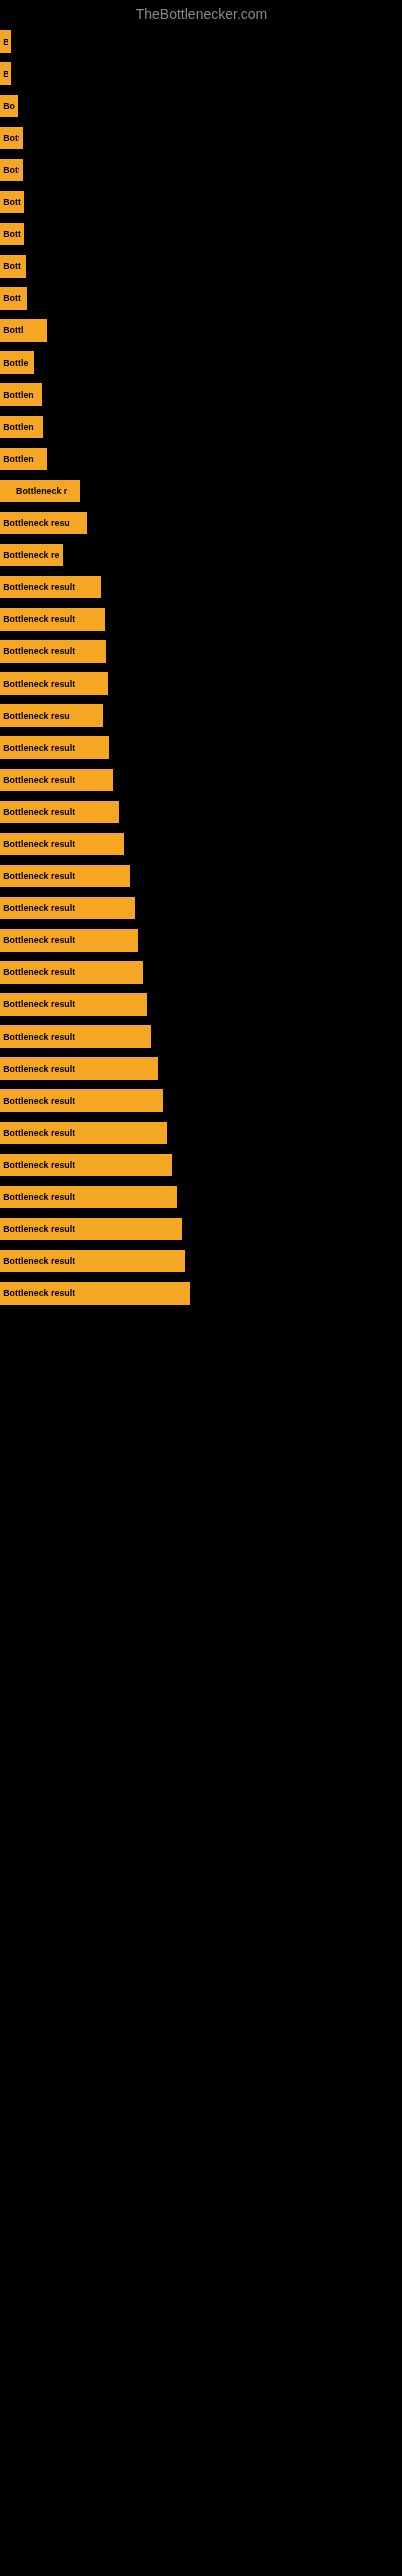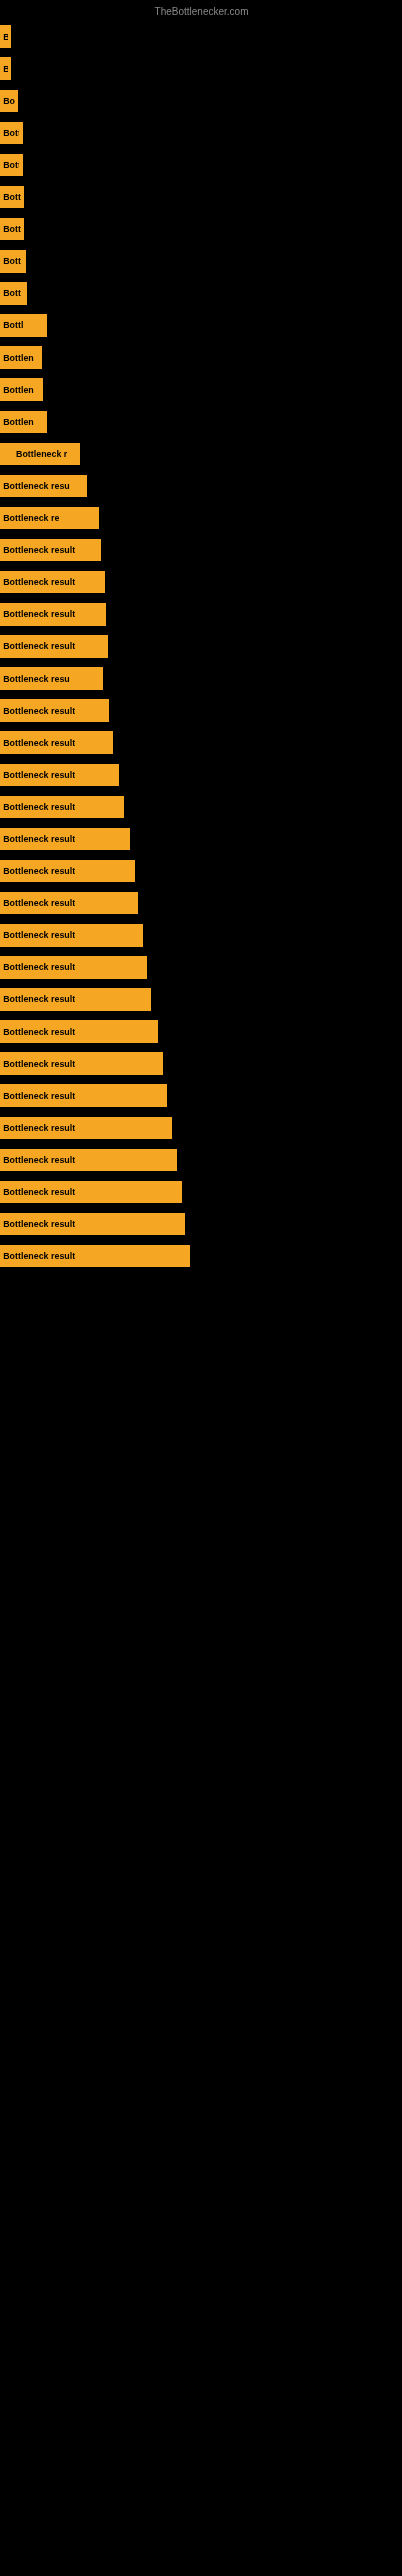--- a/index.html
+++ b/index.html
@@ -9,21 +9,21 @@
     }
     body {
       background-color: #000000;
       width: 403px;
       min-height: 2576px;
       font-family: Arial, sans-serif;
       position: relative;
     }
     .site-title {
       color: #888888;
-      font-size: 10px;
+      font-size: 14px;
       text-align: center;
       padding: 6.4px 0 3.2px 0;
     }
     .bar-container {
       display: flex;
       align-items: center;
       margin: 0 0 0 0;
       padding: 4.8px 0 4.8px 0;
     }
     .bar {
@@ -93,20 +93,25 @@
       <div class="bar" style="width: 27px;">
         <span class="bar-label">Bott</span>
       </div>
     </div>
     <div class="bar-container">
       <div class="bar" style="width: 47px;">
         <span class="bar-label">Bottl</span>
       </div>
     </div>
     <div class="bar-container">
+      <div class="bar" style="width: 34px;">
+        <span class="bar-label">Bottle</span>
+      </div>
+    </div>
+    <div class="bar-container">
       <div class="bar" style="width: 42px;">
         <span class="bar-label">Bottlen</span>
       </div>
     </div>
     <div class="bar-container">
       <div class="bar" style="width: 43px;">
         <span class="bar-label">Bottlen</span>
       </div>
     </div>
     <div class="bar-container">
@@ -118,21 +123,21 @@
       <div class="bar" style="width: 80px; padding-left: 16px;">
         <span class="bar-label">Bottleneck r</span>
       </div>
     </div>
     <div class="bar-container">
       <div class="bar" style="width: 87px;">
         <span class="bar-label">Bottleneck resu</span>
       </div>
     </div>
     <div class="bar-container">
-      <div class="bar" style="width: 99px;">
+      <div class="bar" style="width: 63px;">
         <span class="bar-label">Bottleneck re</span>
       </div>
     </div>
     <div class="bar-container">
       <div class="bar" style="width: 101px;">
         <span class="bar-label">Bottleneck result</span>
       </div>
     </div>
     <div class="bar-container">
       <div class="bar" style="width: 105px;">

